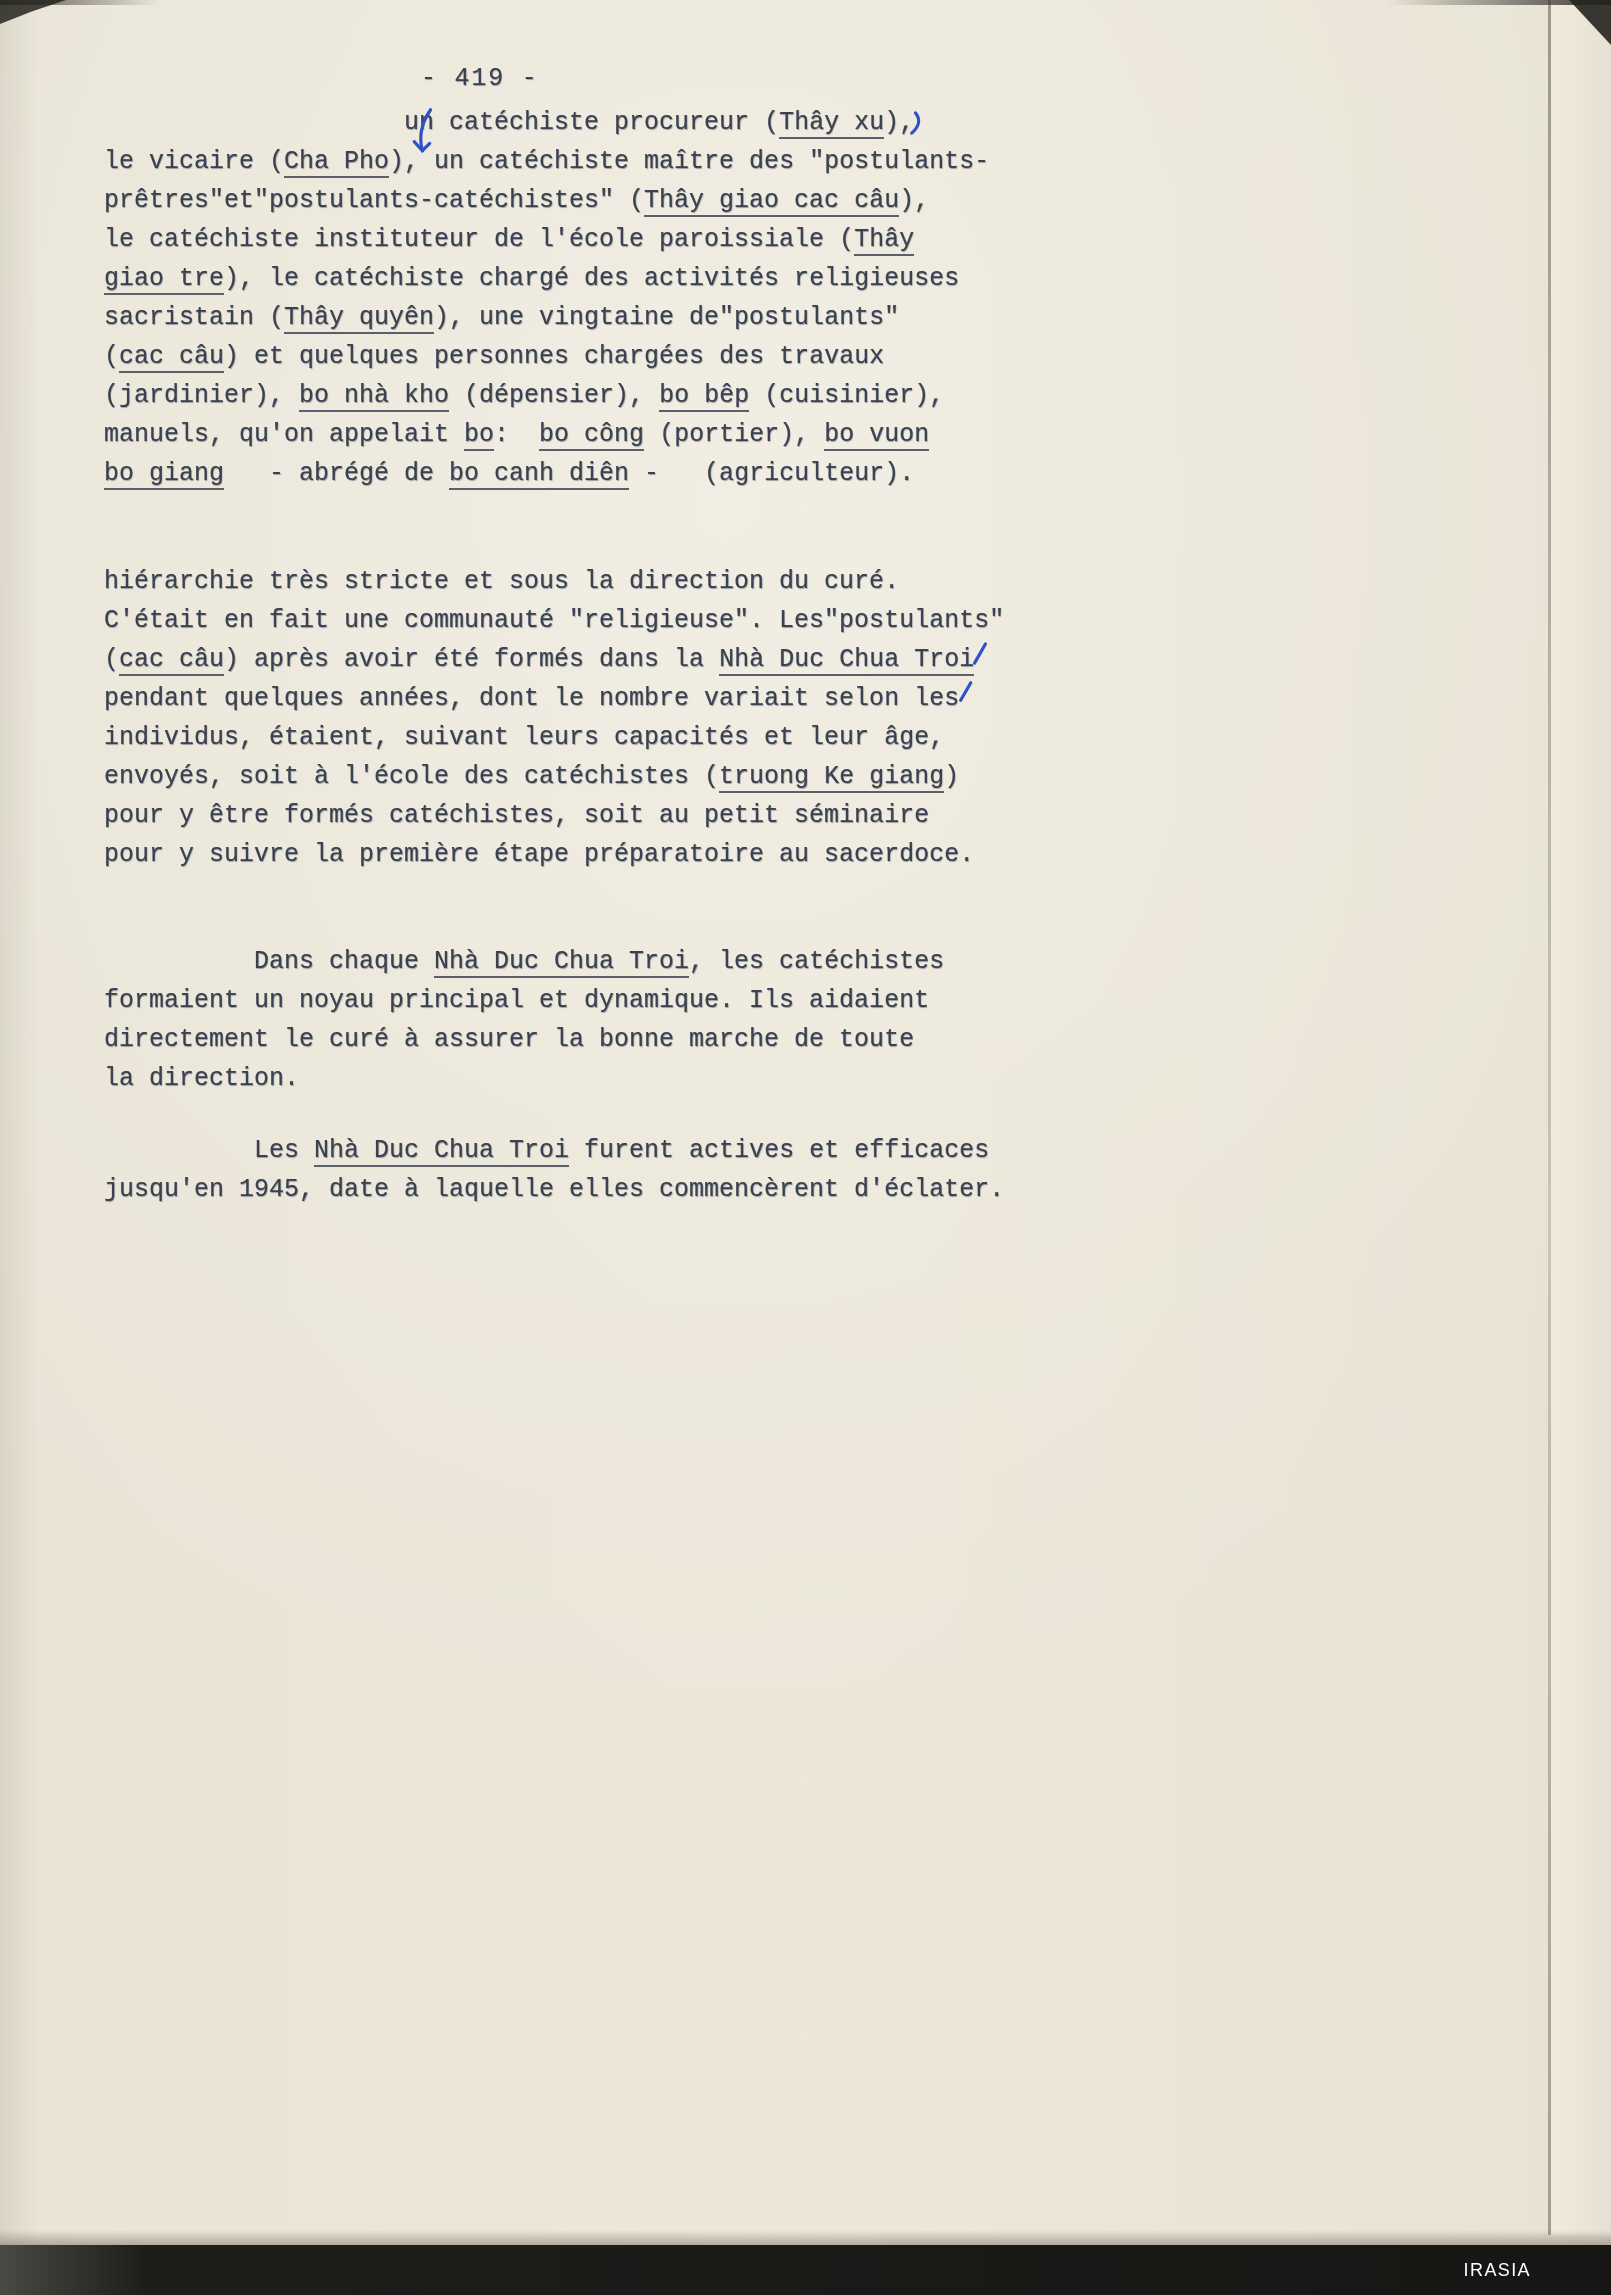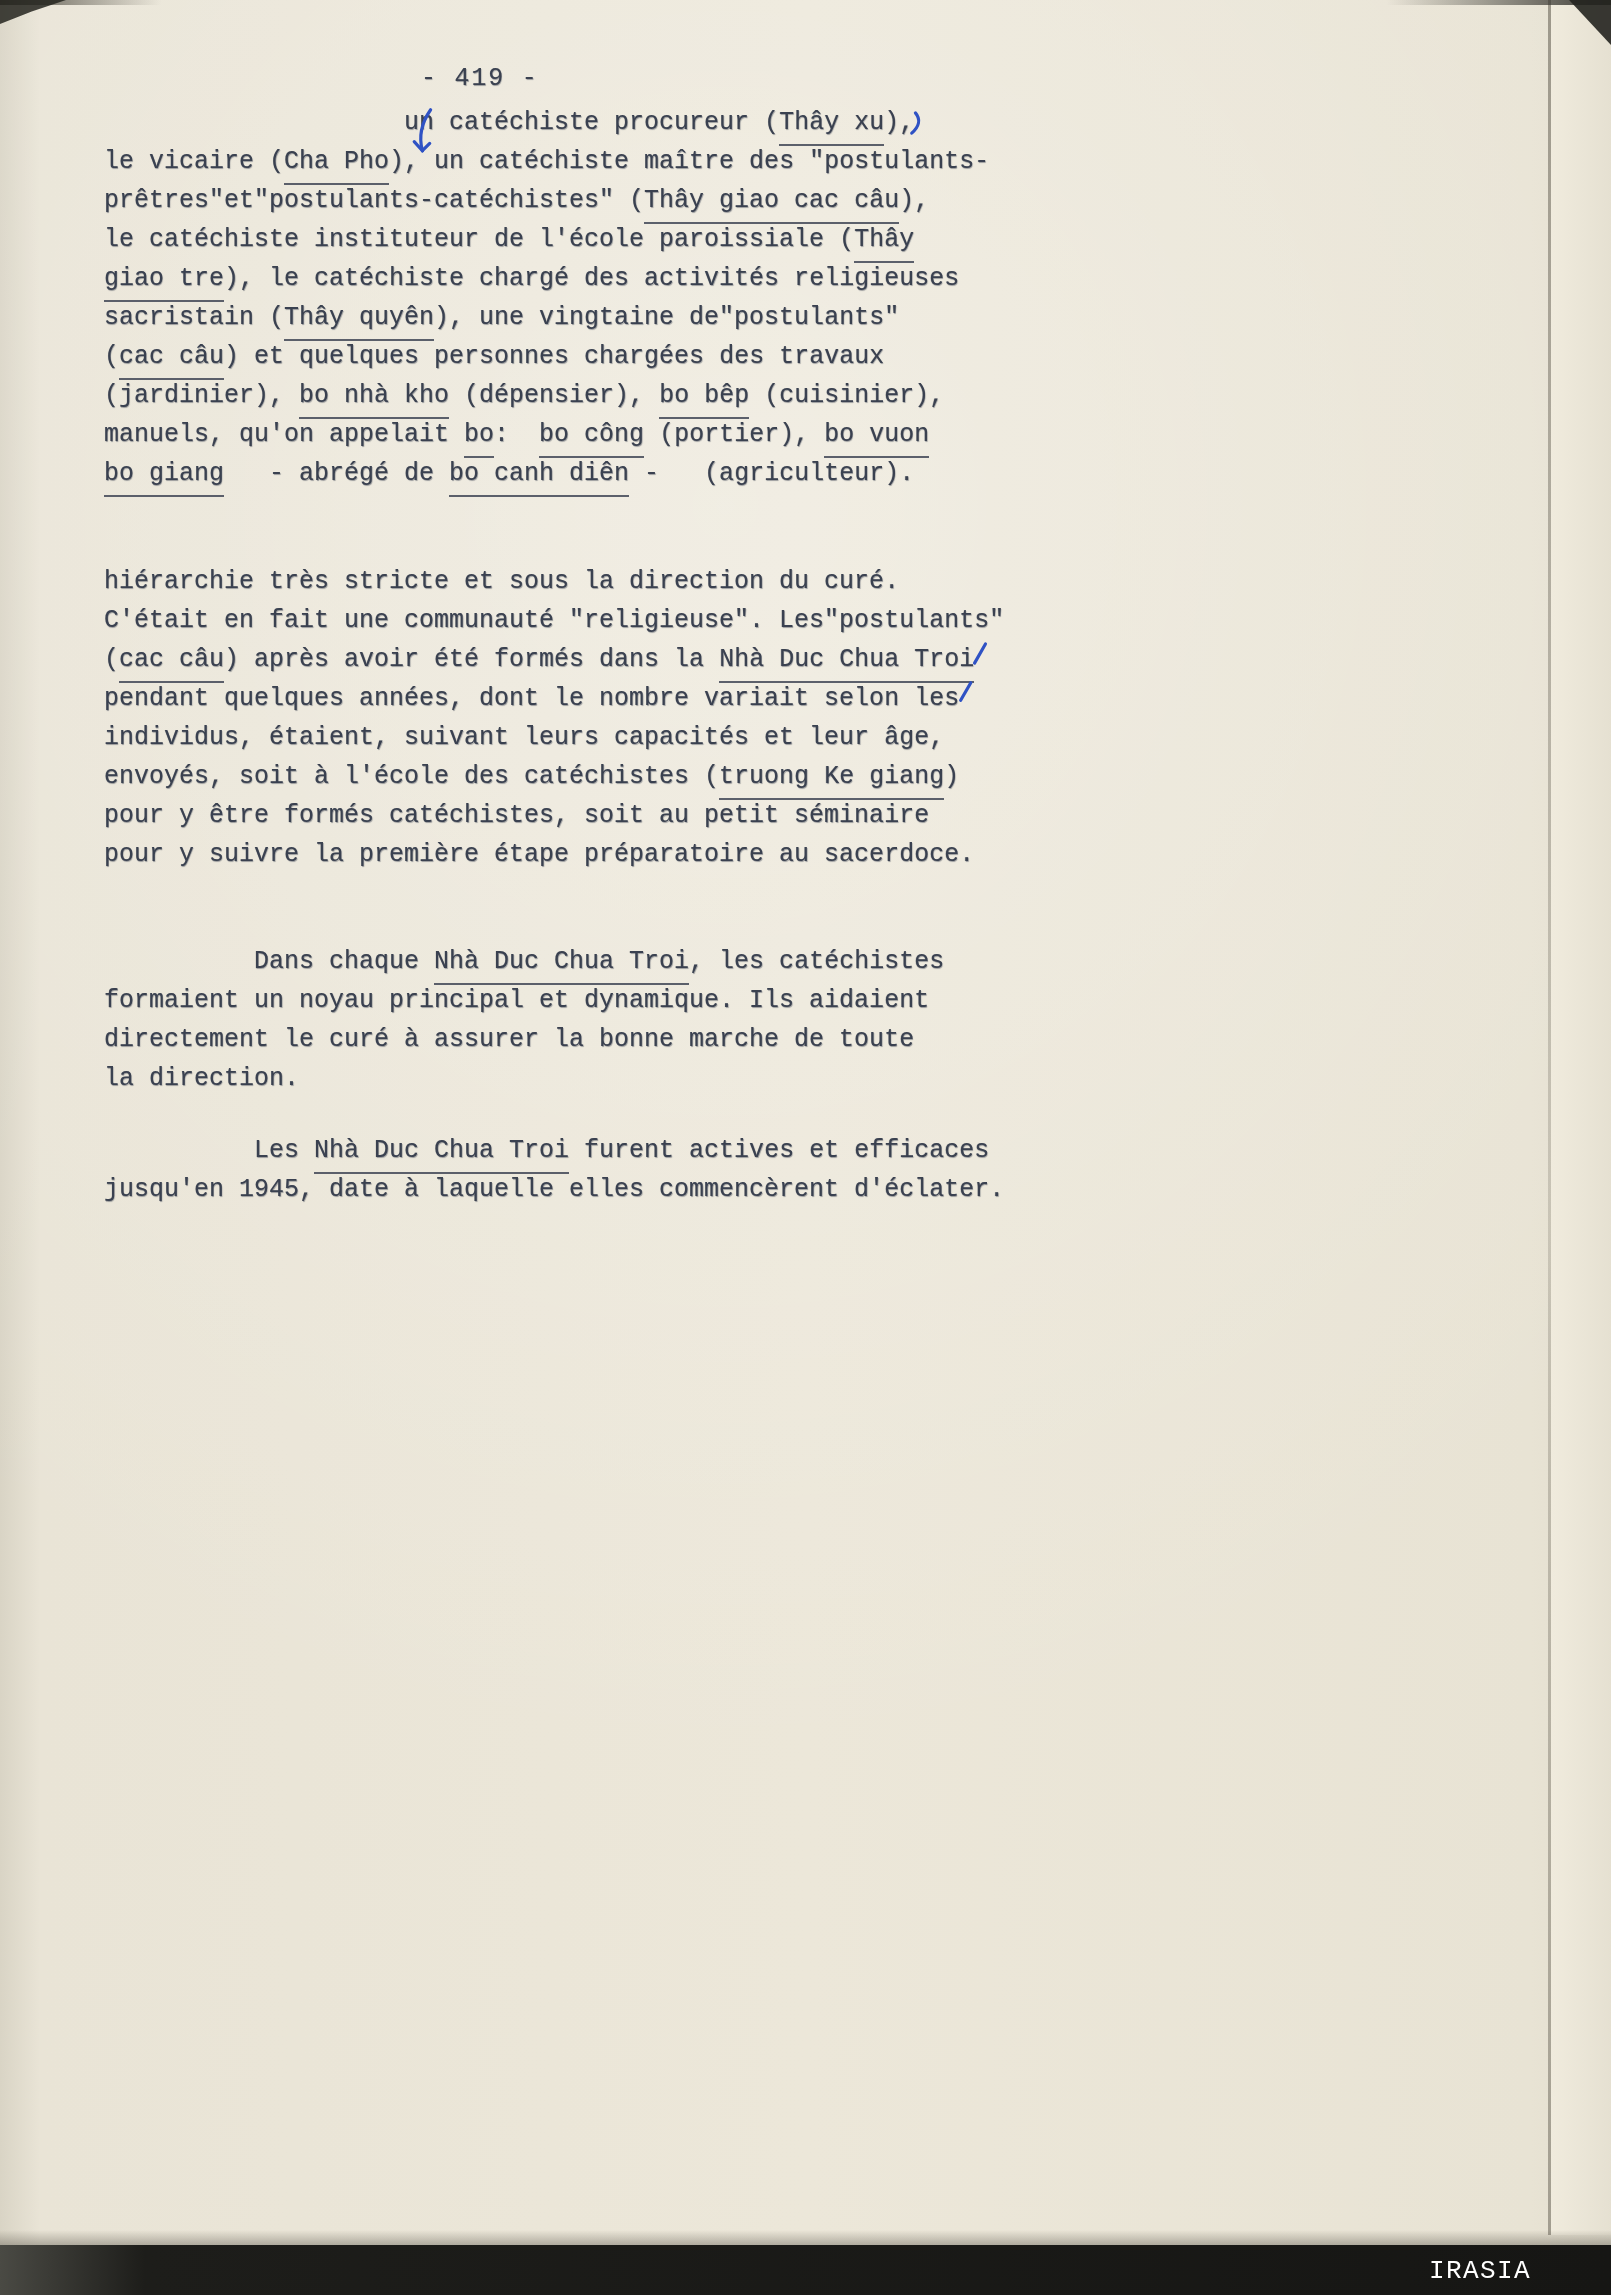--- a/index.html
+++ b/index.html
@@ -29,33 +29,33 @@
     background:linear-gradient(180deg,rgba(95,90,78,.55),rgba(95,90,78,.22) 55%,rgba(95,90,78,.5));}
   .right-strip{position:absolute;top:0;bottom:61px;left:1551px;right:0;
     background:linear-gradient(90deg,#f0ebdd,#e5e0d1);}
   .bottom-shade{position:absolute;left:0;right:0;bottom:51px;height:14.7px;
     background:linear-gradient(180deg,rgba(0,0,0,0),rgba(80,76,66,.38));}
   .footer-band{
     position:absolute;left:0;right:0;bottom:0;height:51px;
     background:linear-gradient(90deg,#4a4a44 0,#1d1d1a 9%,var(--footer-band) 100%);
     display:flex;align-items:center;justify-content:flex-end;padding-right:81px;
   }
-  .watermark{color:var(--footer-text);font-size:26px;letter-spacing:1.4px;font-family:Liberation Mono, monospace;}
+  .watermark{color:var(--footer-text);font-size:18px;letter-spacing:1.4px;font-family:Liberation Sans, sans-serif;}
   
   .doc{
     position:absolute;inset:0;
     font-family:"Liberation Mono","DejaVu Sans Mono",monospace;
     font-size:25px;line-height:39px;font-weight:400;
     color:var(--ink);
     text-shadow:0.6px 0.6px 0.8px rgba(58,65,80,.45), -0.3px 0 0.6px rgba(58,65,80,.28);
   }
   .page-number{position:absolute;top:59px;left:421px;white-space:pre;letter-spacing:1.8px;}
   .para{position:absolute;left:104px;}
   .line{white-space:pre;height:39px;}
-  .term-underline{border-bottom:2.8px solid rgba(58,65,80,.82);padding-bottom:7px;}
+  .term-underline{border-bottom:2.8px solid rgba(58,65,80,.82);padding-bottom:0;}
   
   .blue-mark{position:absolute;color:var(--annotation-blue);}
   .blue-mark svg{display:block;}
 </style>
 </head>
 <body>
 
 <div class="scan">
 
   <div class="doc">

